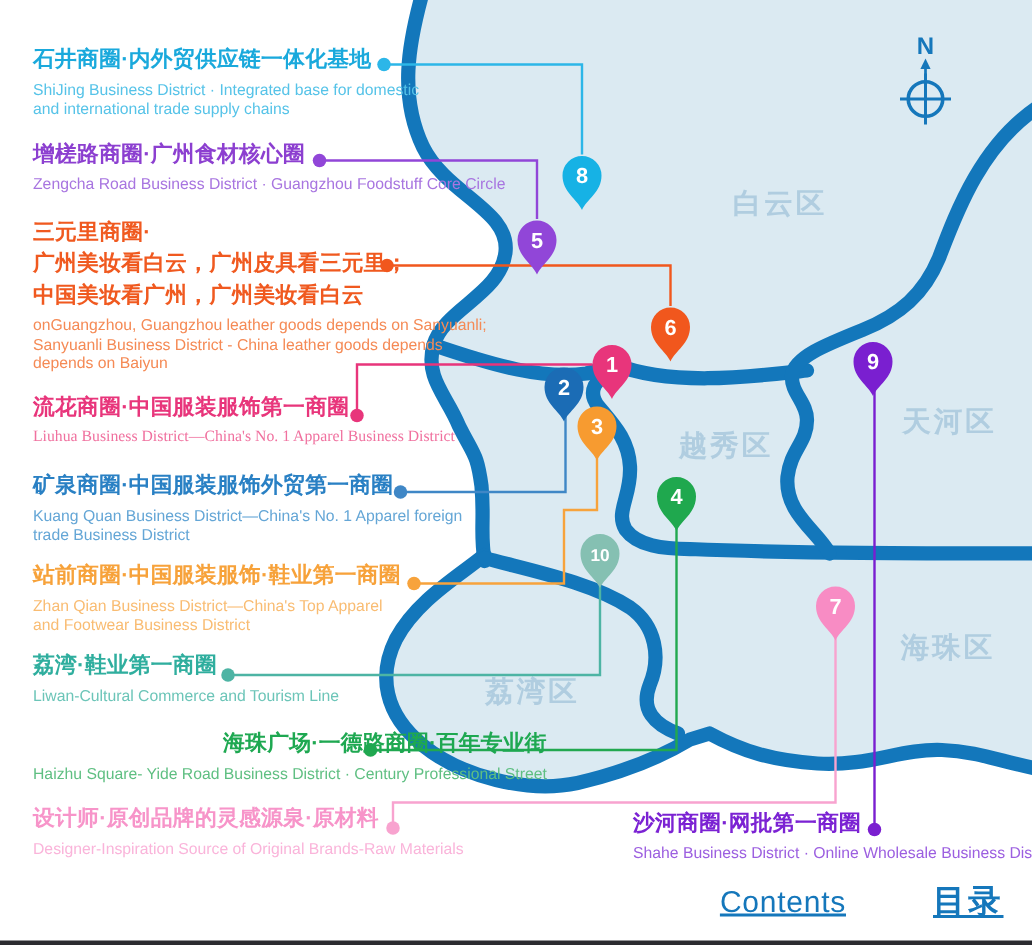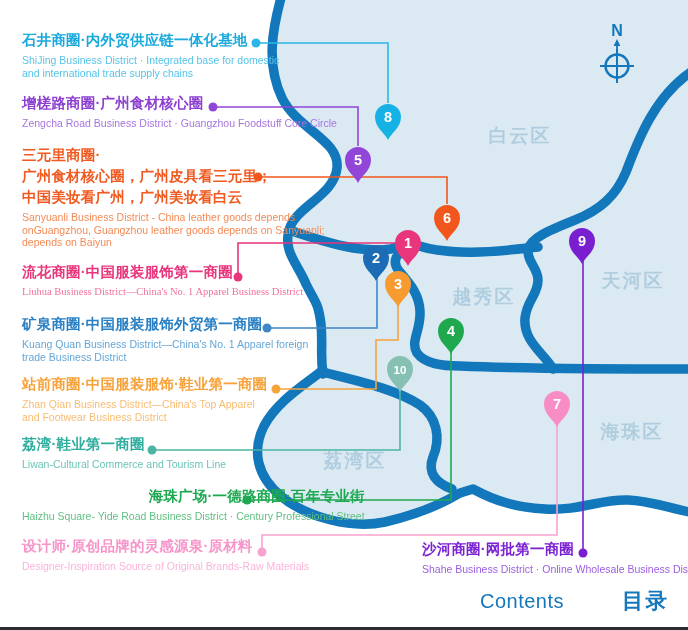--- a/index.html
+++ b/index.html
@@ -5,21 +5,21 @@
   html,body{margin:0;padding:0;background:#ffffff;}
   .canvas{position:relative;width:688px;height:630px;background:#ffffff;overflow:hidden;
           font-family:"Liberation Sans","DejaVu Sans",sans-serif;}
   svg.layer{position:absolute;left:0;top:0;pointer-events:none;}
   .district{position:absolute;transform:translate(-50%,-50%);font-weight:bold;font-size:19px;
             letter-spacing:2px;color:#a9c9dd;opacity:.85;white-space:nowrap;}
   .label{position:absolute;white-space:nowrap;}
   .label .cn{font-weight:bold;font-size:14.5px;line-height:21px;letter-spacing:.2px;}
   .label .en{font-size:10.5px;line-height:12.5px;margin-top:3px;}
   .pin-num{font-weight:bold;fill:#ffffff;}
-  .contents{position:absolute;right:19px;top:586px;display:flex;align-items:baseline;gap:14px;}
+  .contents{position:absolute;right:19px;top:586px;display:flex;align-items:baseline;gap:14px;text-decoration:underline;}
   .contents .en{font-size:20px;letter-spacing:.5px;}
   .contents .cn{font-size:21.5px;font-weight:bold;letter-spacing:2px;margin-left:44px;}
   .bottom-bar{position:absolute;left:0;bottom:0;width:100%;height:3px;background:#2b2b30;}
   .compass-wrap{position:absolute;left:595px;top:18px;width:46px;height:72px;}
 </style>
 </head>
 <body>
 
 <div class="canvas">
 
@@ -136,26 +136,26 @@
         <div class="cn" style="color: rgb(140, 63, 208);">
           <div>增槎路商圈·广州食材核心圈</div>
         </div>
         <div class="en" style="color: rgb(168, 117, 224);">
           <div>Zengcha Road Business District · Guangzhou Foodstuff Core Circle</div>
         </div>
       </div>
       <div class="label" style="left: 22px; top: 145px;">
         <div class="cn" style="color: rgb(240, 89, 31);">
           <div>三元里商圈·</div>
-          <div>广州食材核心圈，广州皮具看三元里；</div>
+          <div>广州美妆看白云，广州皮具看三元里；</div>
           <div>中国美妆看广州，广州美妆看白云</div>
         </div>
         <div class="en" style="color: rgb(245, 138, 85);">
+          <div>onGuangzhou, Guangzhou leather goods depends on Sanyuanli;</div>
           <div>Sanyuanli Business District - China leather goods depends</div>
-          <div>onGuangzhou, Guangzhou leather goods depends on Sanyuanli;</div>
           <div>depends on Baiyun</div>
         </div>
       </div>
       <div class="label" style="left: 22px; top: 262px;">
         <div class="cn" style="color: rgb(232, 53, 123);">
           <div>流花商圈·中国服装服饰第一商圈</div>
         </div>
         <div class="en" style="color: rgb(240, 113, 159); font-family: Liberation Serif, serif;">
           <div>Liuhua Business District—China's No. 1 Apparel Business District</div>
         </div>

